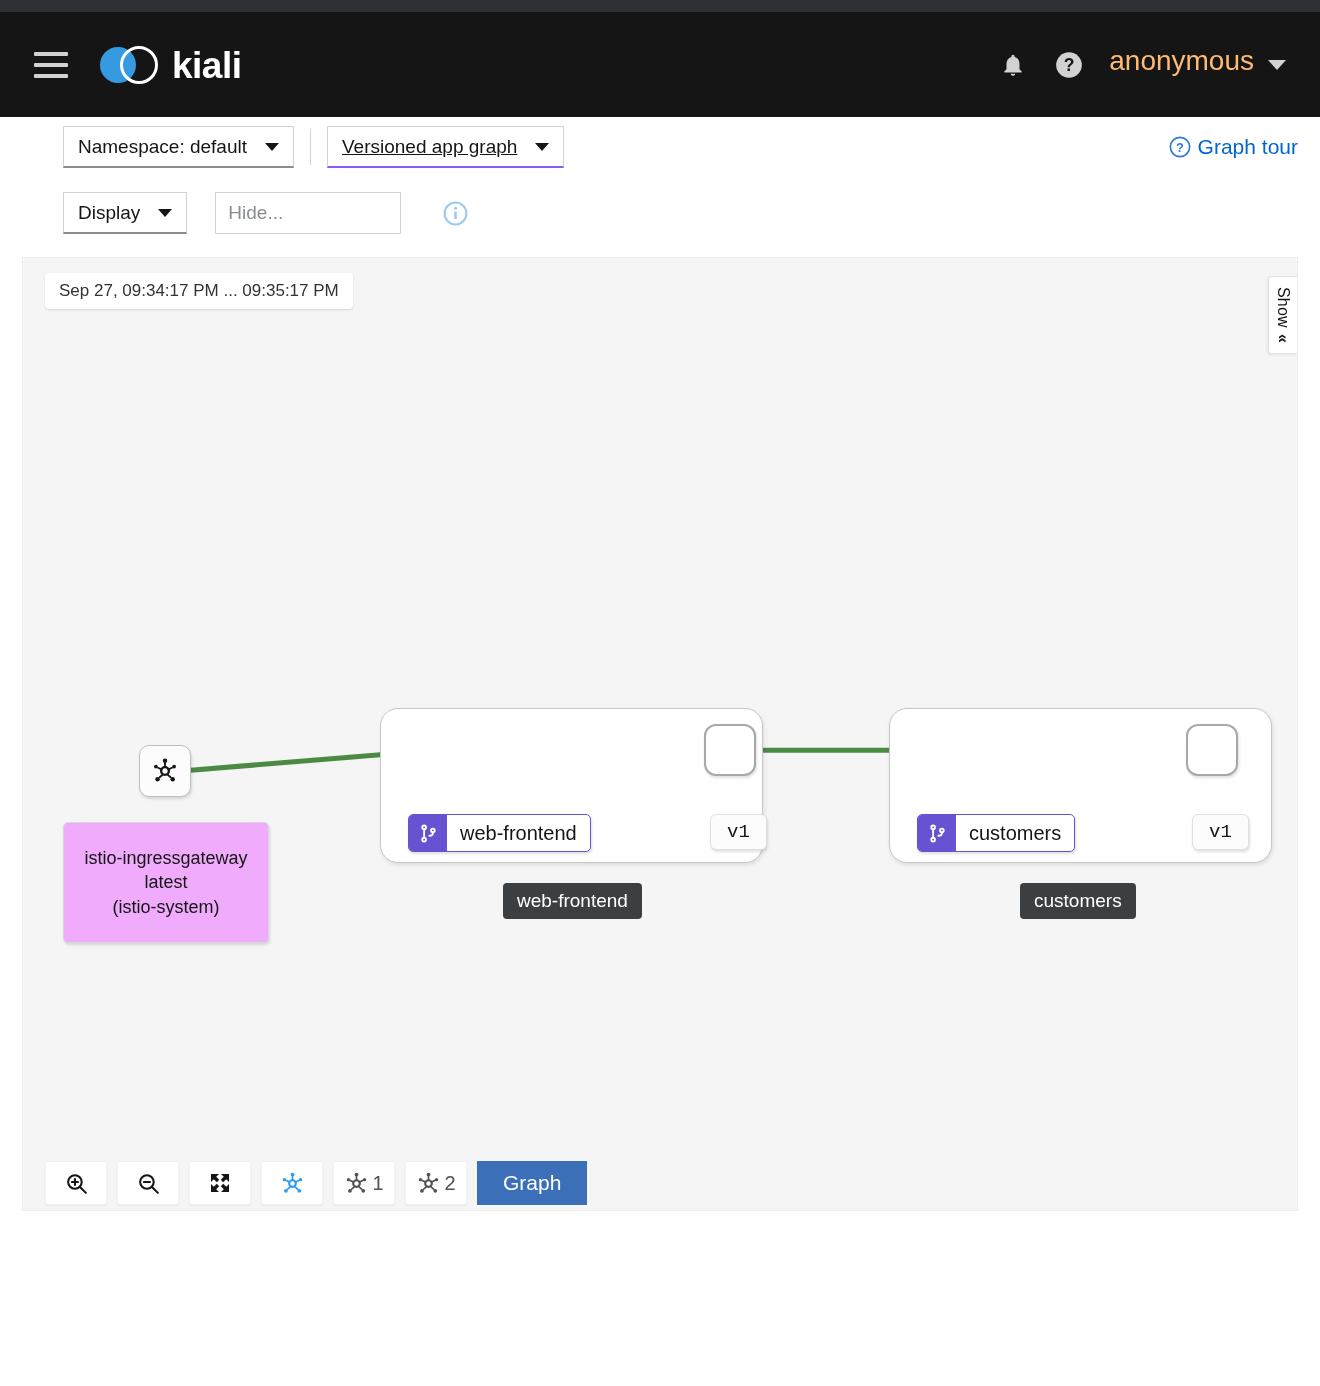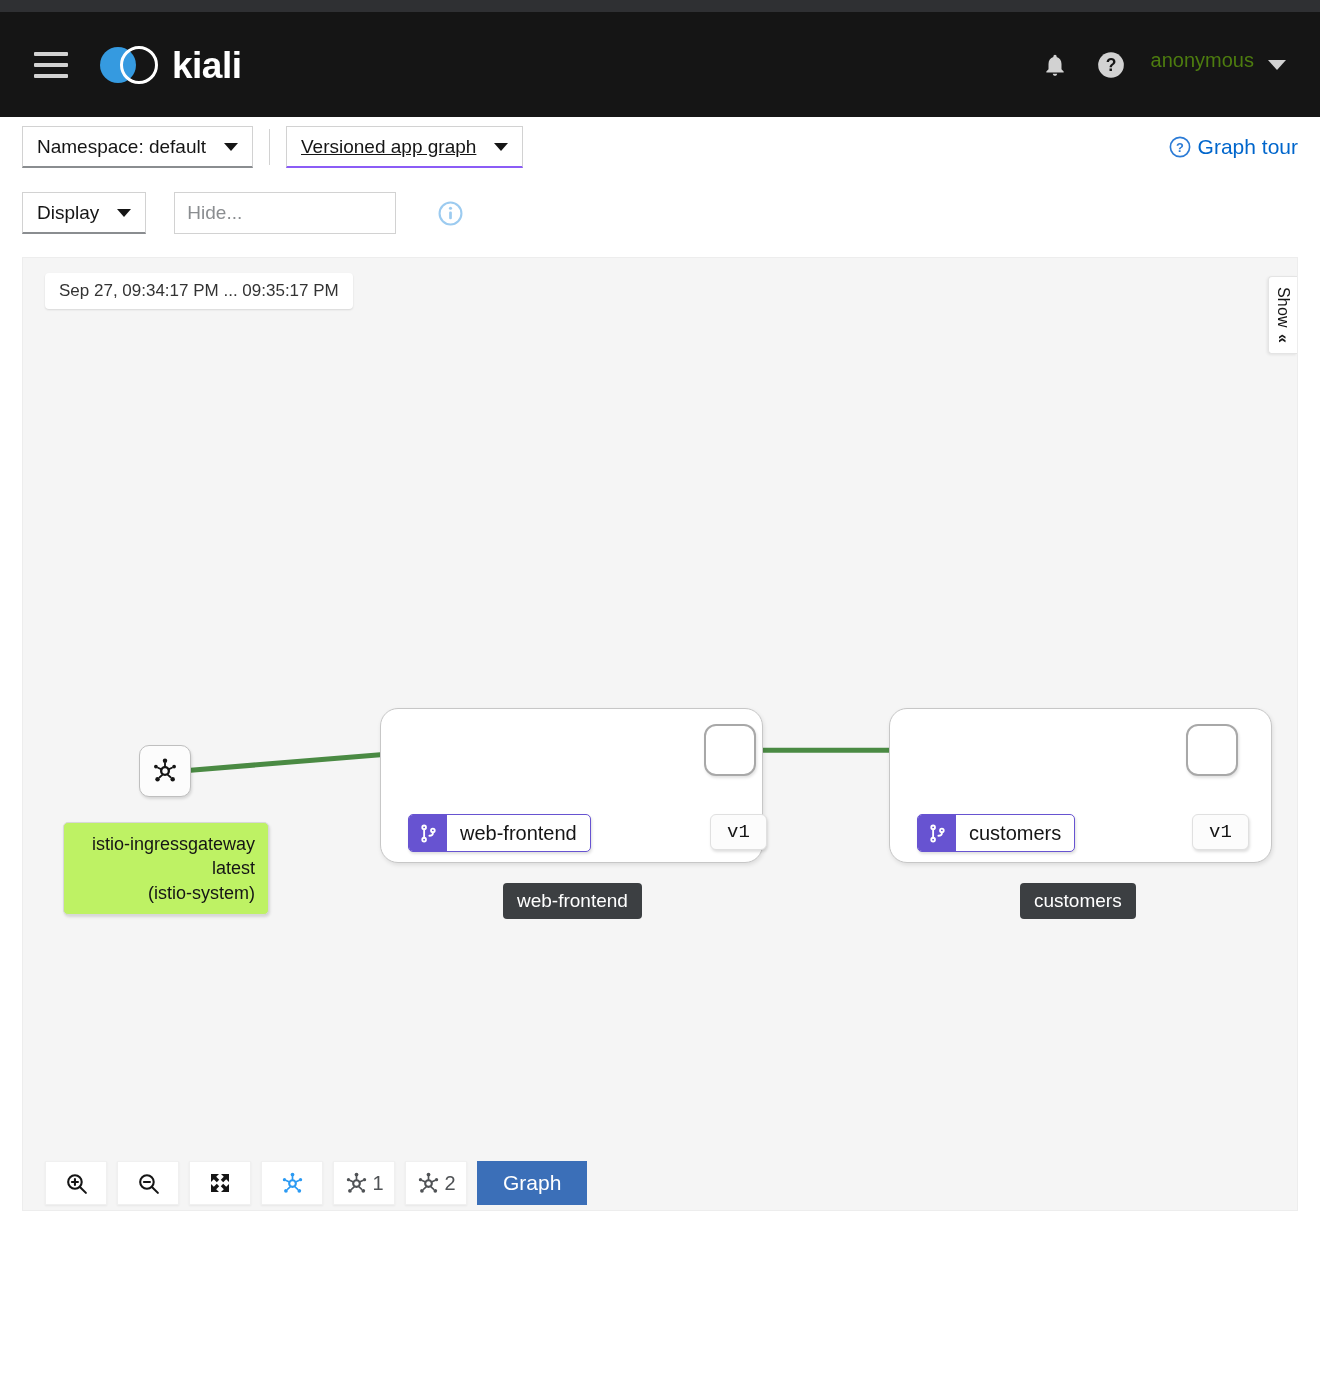--- a/index.html
+++ b/index.html
@@ -54,37 +54,38 @@
   .masthead-right {
     margin-left: auto;
     display: flex; align-items: center; gap: 0px;
   }
   .mh-icon-btn {
     width: 56px; height: 56px;
     display: flex; align-items: center; justify-content: center;
     cursor: pointer;
   }
   .username {
-    color: #4d7c0f; font-size: 20px; margin: 0 14px 8px 12px; cursor: pointer;
+    color: #fdba74; font-size: 28px; margin: 0 14px 8px 12px; cursor: pointer;
   }
   .caret-down {
     width: 0; height: 0;
     border-left: 9px solid transparent;
     border-right: 9px solid transparent;
     border-top: 10px solid #d2d2d2;
     cursor: pointer;
     margin-right: 6px;
   }
 
   
   .toolbar {
     background: #ffffff;
     padding: 0 22px;
     display: flex;
     align-items: center;
+    margin-left: 41px;
   }
   .toolbar-row1 { height: 60px; }
   .toolbar-row2 { height: 72px; gap: 28px; }
 
   .pf-select {
     height: 42px;
     border: 1px solid #d2d2d2;
     border-bottom: 2px solid #8a8d90;
     background: #fff;
     display: flex; align-items: center;
@@ -115,21 +116,21 @@
     border: 1px solid #d2d2d2;
     background: #fff;
     font-size: 19px;
     padding: 0 14px;
     color: #151515;
     outline: none;
     font-family: "Liberation Sans", sans-serif;
   }
   .input-box::placeholder { color: #8a8d90; }
   .input-find { width: 222px; }
-  .input-hide { width: 222px; padding-left: 12px; }
+  .input-hide { width: 186px; padding-left: 12px; }
   .info-icon { margin-left: 14px; cursor: pointer; display:flex; }
 
   .time-controls {
     margin-left: auto;
     display: flex; align-items: center;
   }
   .history-icon { margin-right: 14px; display: flex; cursor: pointer; }
   .refresh-btn {
     height: 42px; width: 68px;
     background: #0066cc;
@@ -185,27 +186,27 @@
   .ingress-icon-box {
     width: 52px; height: 52px;
     background: #fcfcfc;
     border: 1px solid #bfbfbf;
     border-radius: 10px;
     display: flex; align-items: center; justify-content: center;
     box-shadow: 1px 2px 3px rgba(0,0,0,0.13);
     cursor: pointer;
   }
   .ingress-label {
-    background: #bef264;
+    background: #f0abfc;
     border: 1px solid #d8d8d8;
     border-radius: 5px;
-    padding: 9px 13px;
+    padding: 23px 13px;
     font-size: 18px;
     line-height: 1.35;
-    text-align: right;
+    text-align: center;
     color: #151515;
     box-shadow: 1px 2px 3px rgba(0,0,0,0.13);
     white-space: pre-line;
     cursor: pointer;
   }
 
   .app-group {
     border: 1px solid #c7c7c7;
     border-radius: 18px;
     background: #ffffff;

